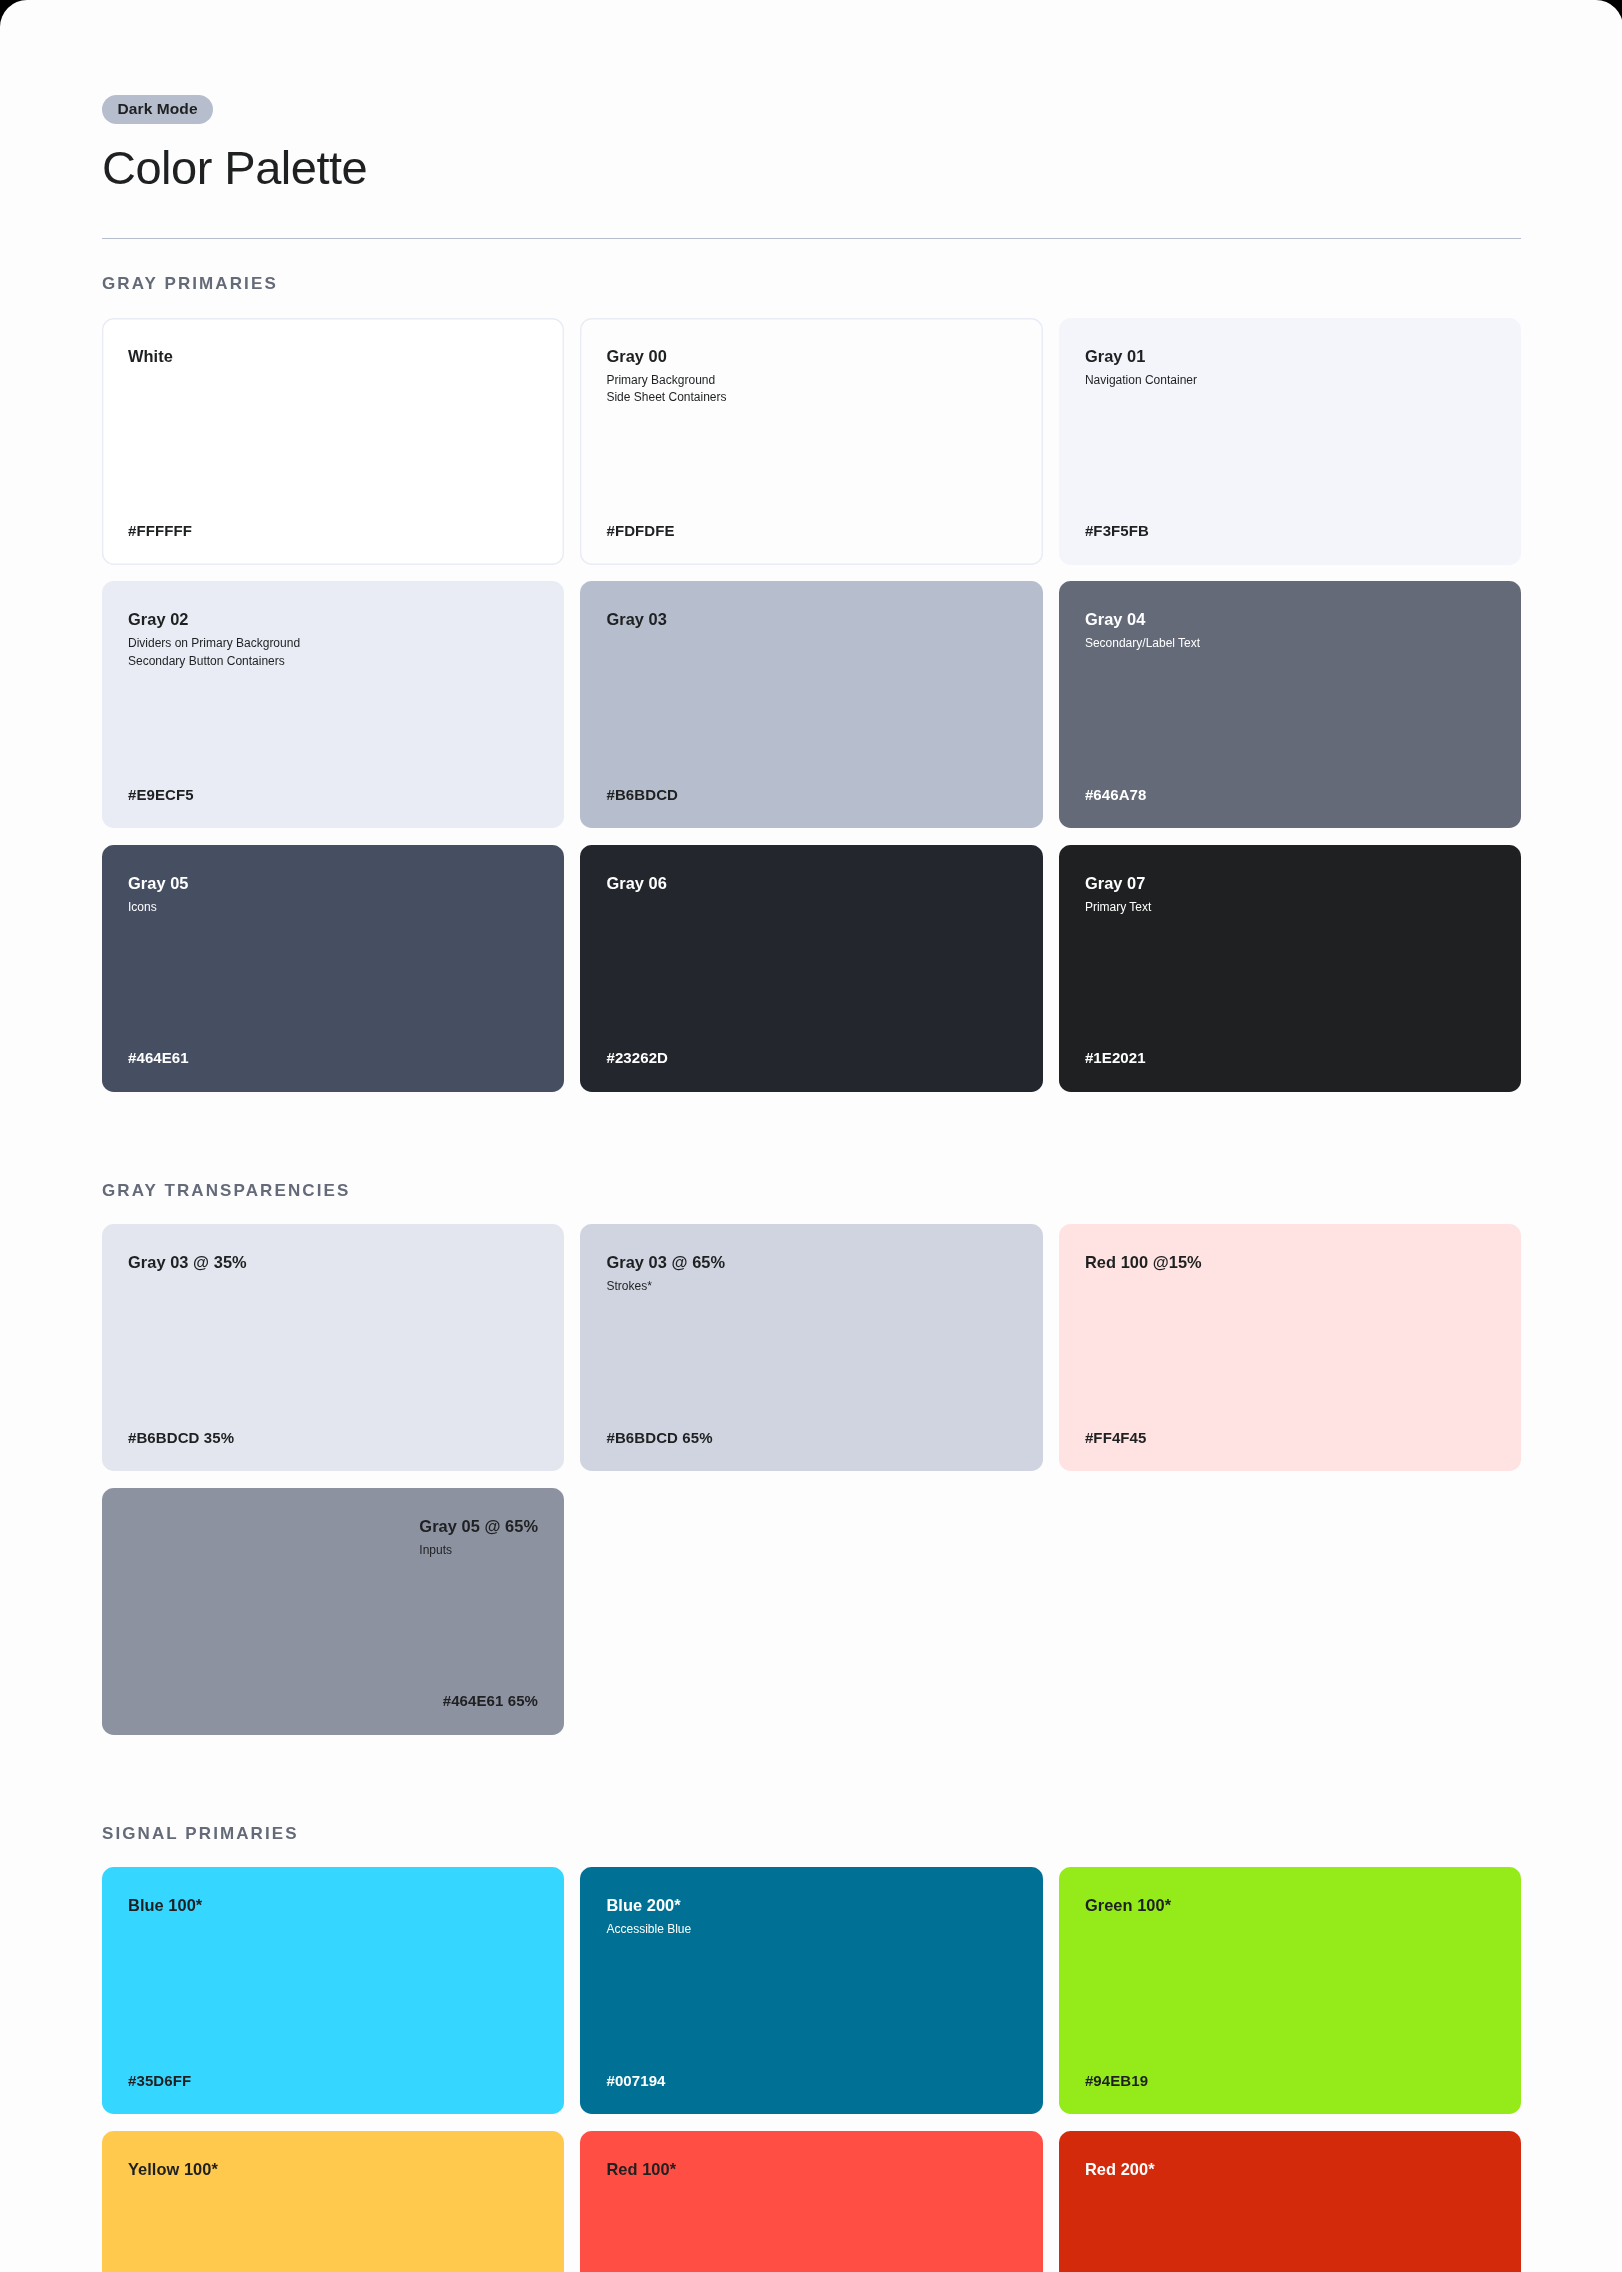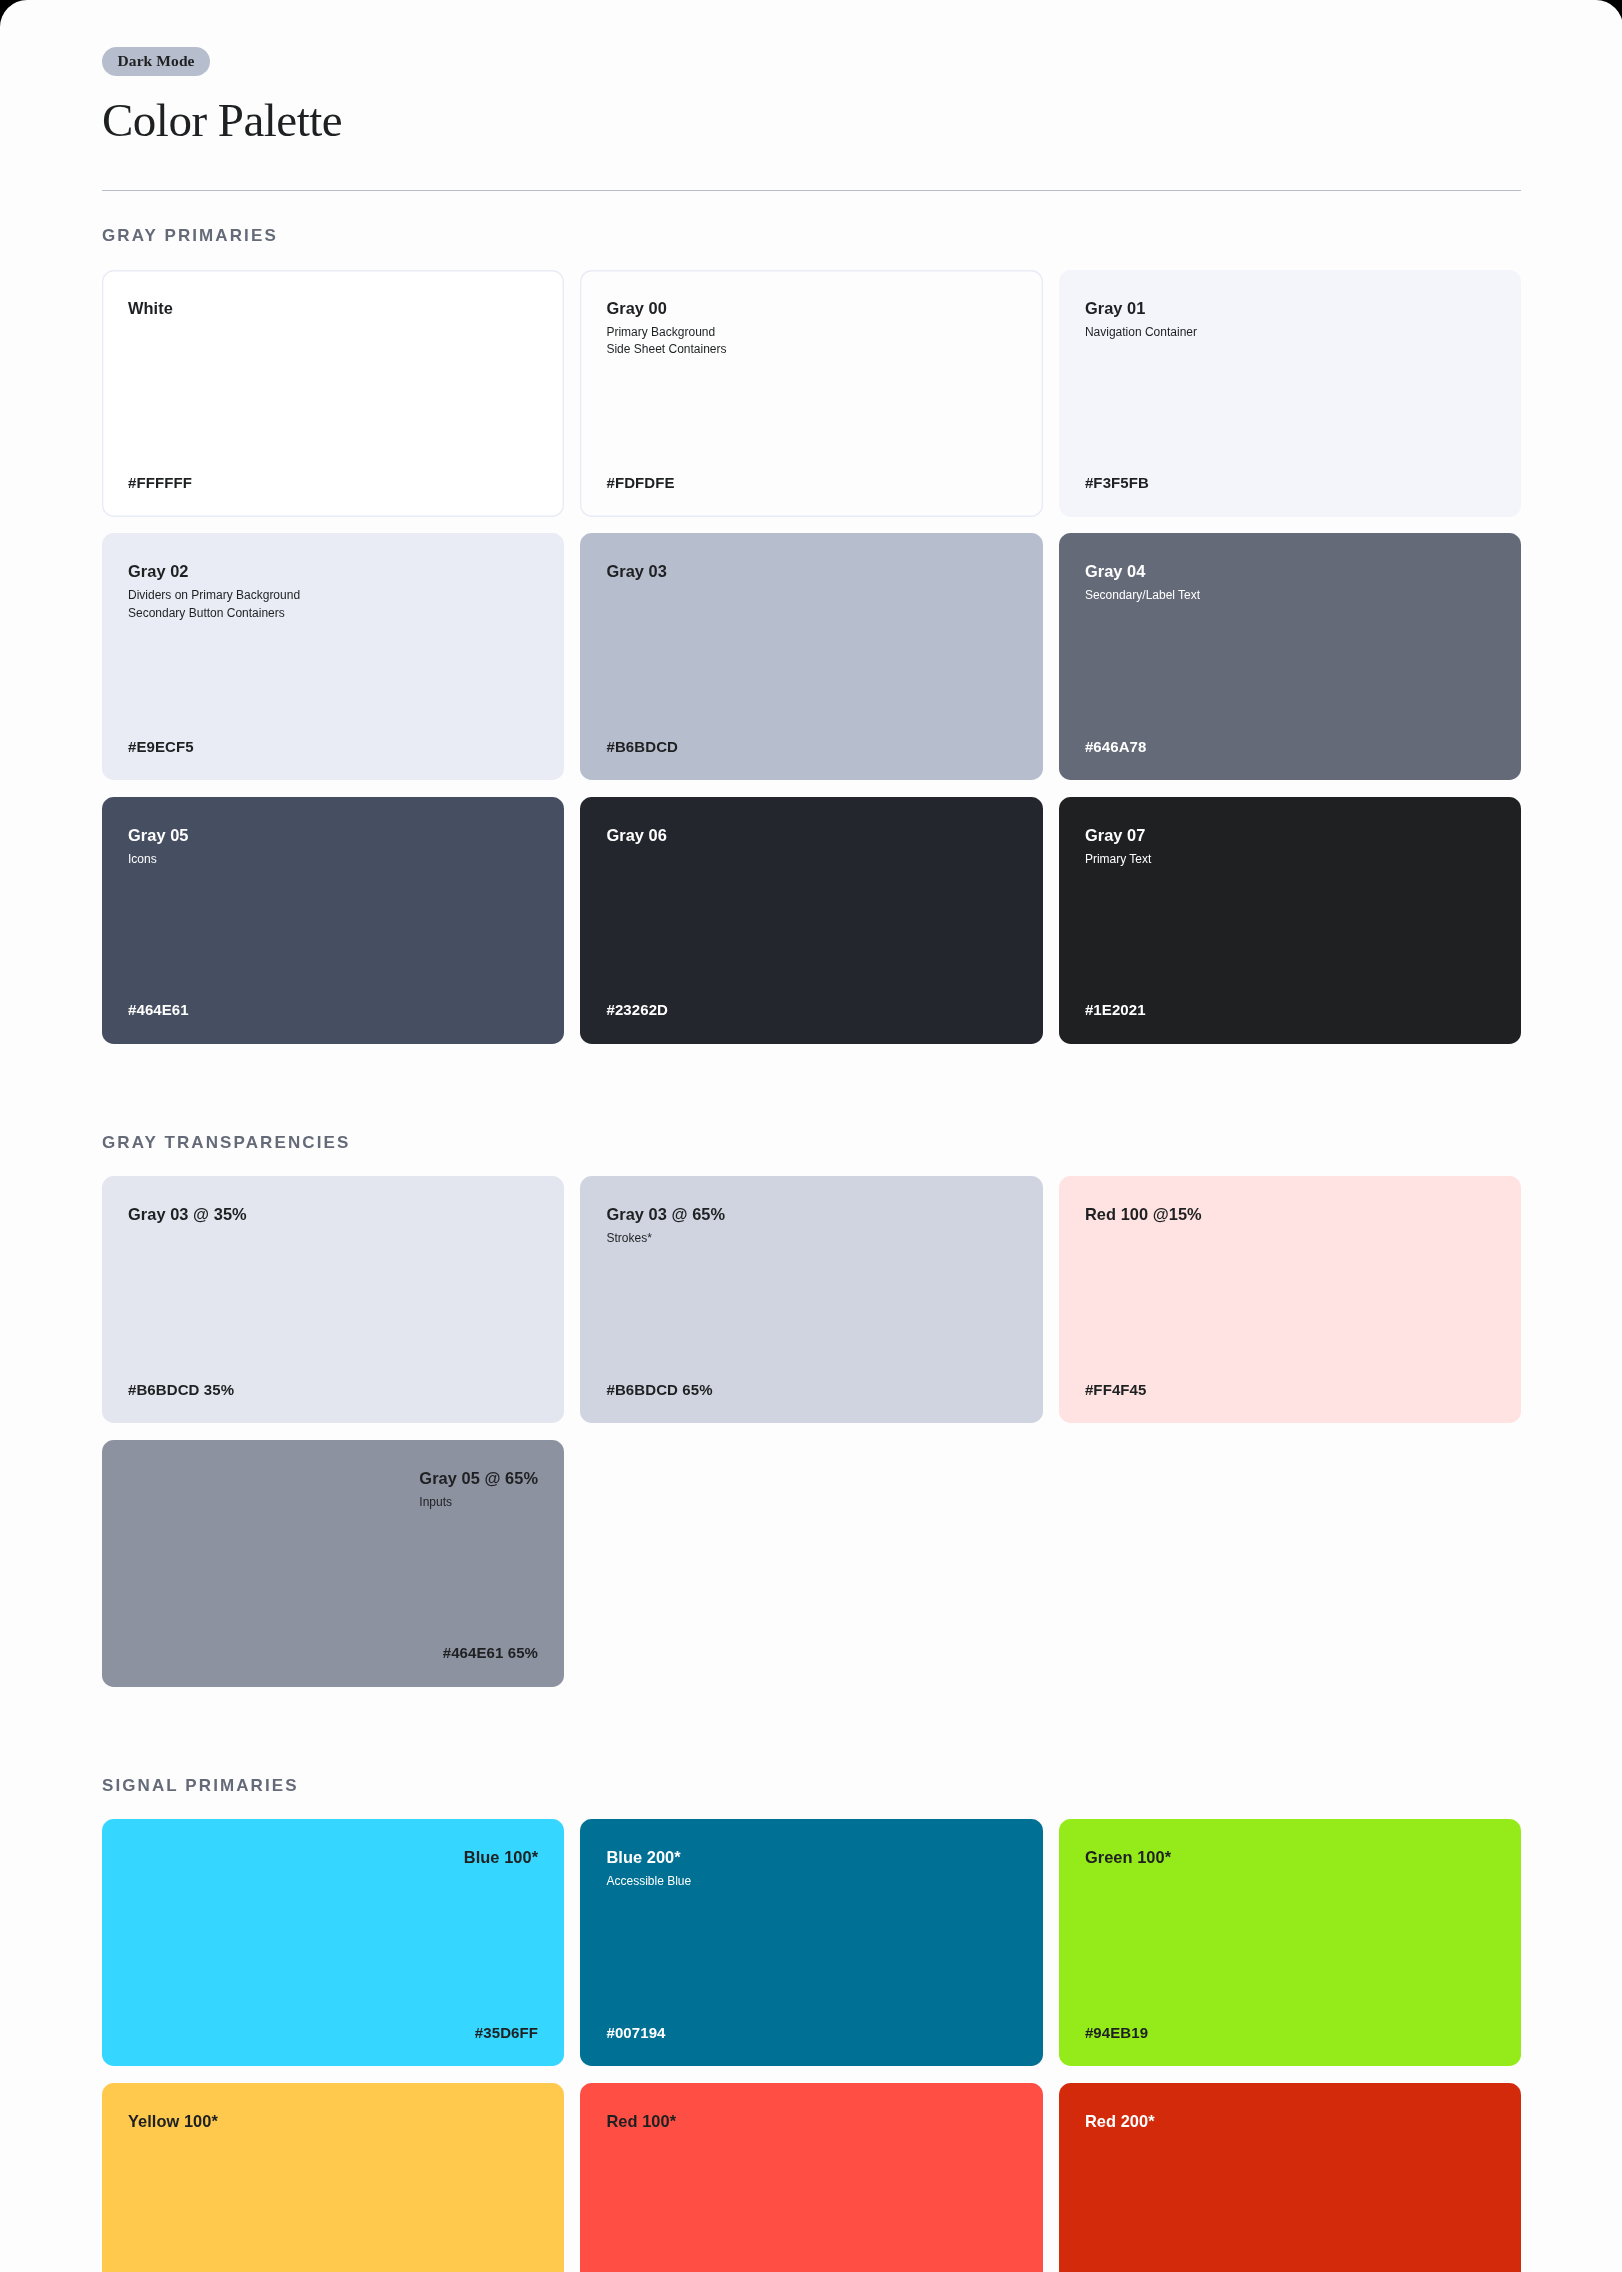--- a/index.html
+++ b/index.html
@@ -12,21 +12,21 @@
     position: relative;
     width: 1623px;
     min-height: 2864px;
     background: #FDFDFE;
     border-radius: 27px;
     overflow: hidden;
     padding: 0 102px;
   }
 
   
-  .header { padding-top: 47px; font-family: Liberation Serif, serif; }
+  .header { padding-top: 95px; }
   .badge {
     display: inline-block;
     background: #B6BDCD;
     color: #1E2021;
     font-size: 15.5px;
     font-weight: 700;
     letter-spacing: 0.1px;
     padding: 6.4px 15.5px 7.3px;
     border-radius: 45px;
     line-height: 1;
@@ -226,21 +226,21 @@
             <div class="sw-hex indented">#464E61 65%</div>
           </div>
           <div class="swatch is-empty"></div>
           <div class="swatch is-empty"></div>
         </div>
       </div>
       <div class="gap-lg"></div>
       <div class="section">
         <div class="section-label">SIGNAL PRIMARIES</div>
         <div class="grid">
-          <div class="swatch" style="background: rgb(53, 214, 255); color: rgb(30, 32, 33); align-items: flex-end;">
+          <div class="swatch" style="background: rgb(53, 214, 255); color: rgb(30, 32, 33);">
             <div class="sw-top">
               <div class="sw-name">Blue 100*</div>
             </div>
             <div class="sw-hex">#35D6FF</div>
           </div>
           <div class="swatch" style="background: rgb(0, 113, 148); color: rgb(255, 255, 255);">
             <div class="sw-top">
               <div class="sw-name">Blue 200*</div>
               <div class="sw-desc">
                 <span class="sw-desc-line">Accessible Blue</span>

